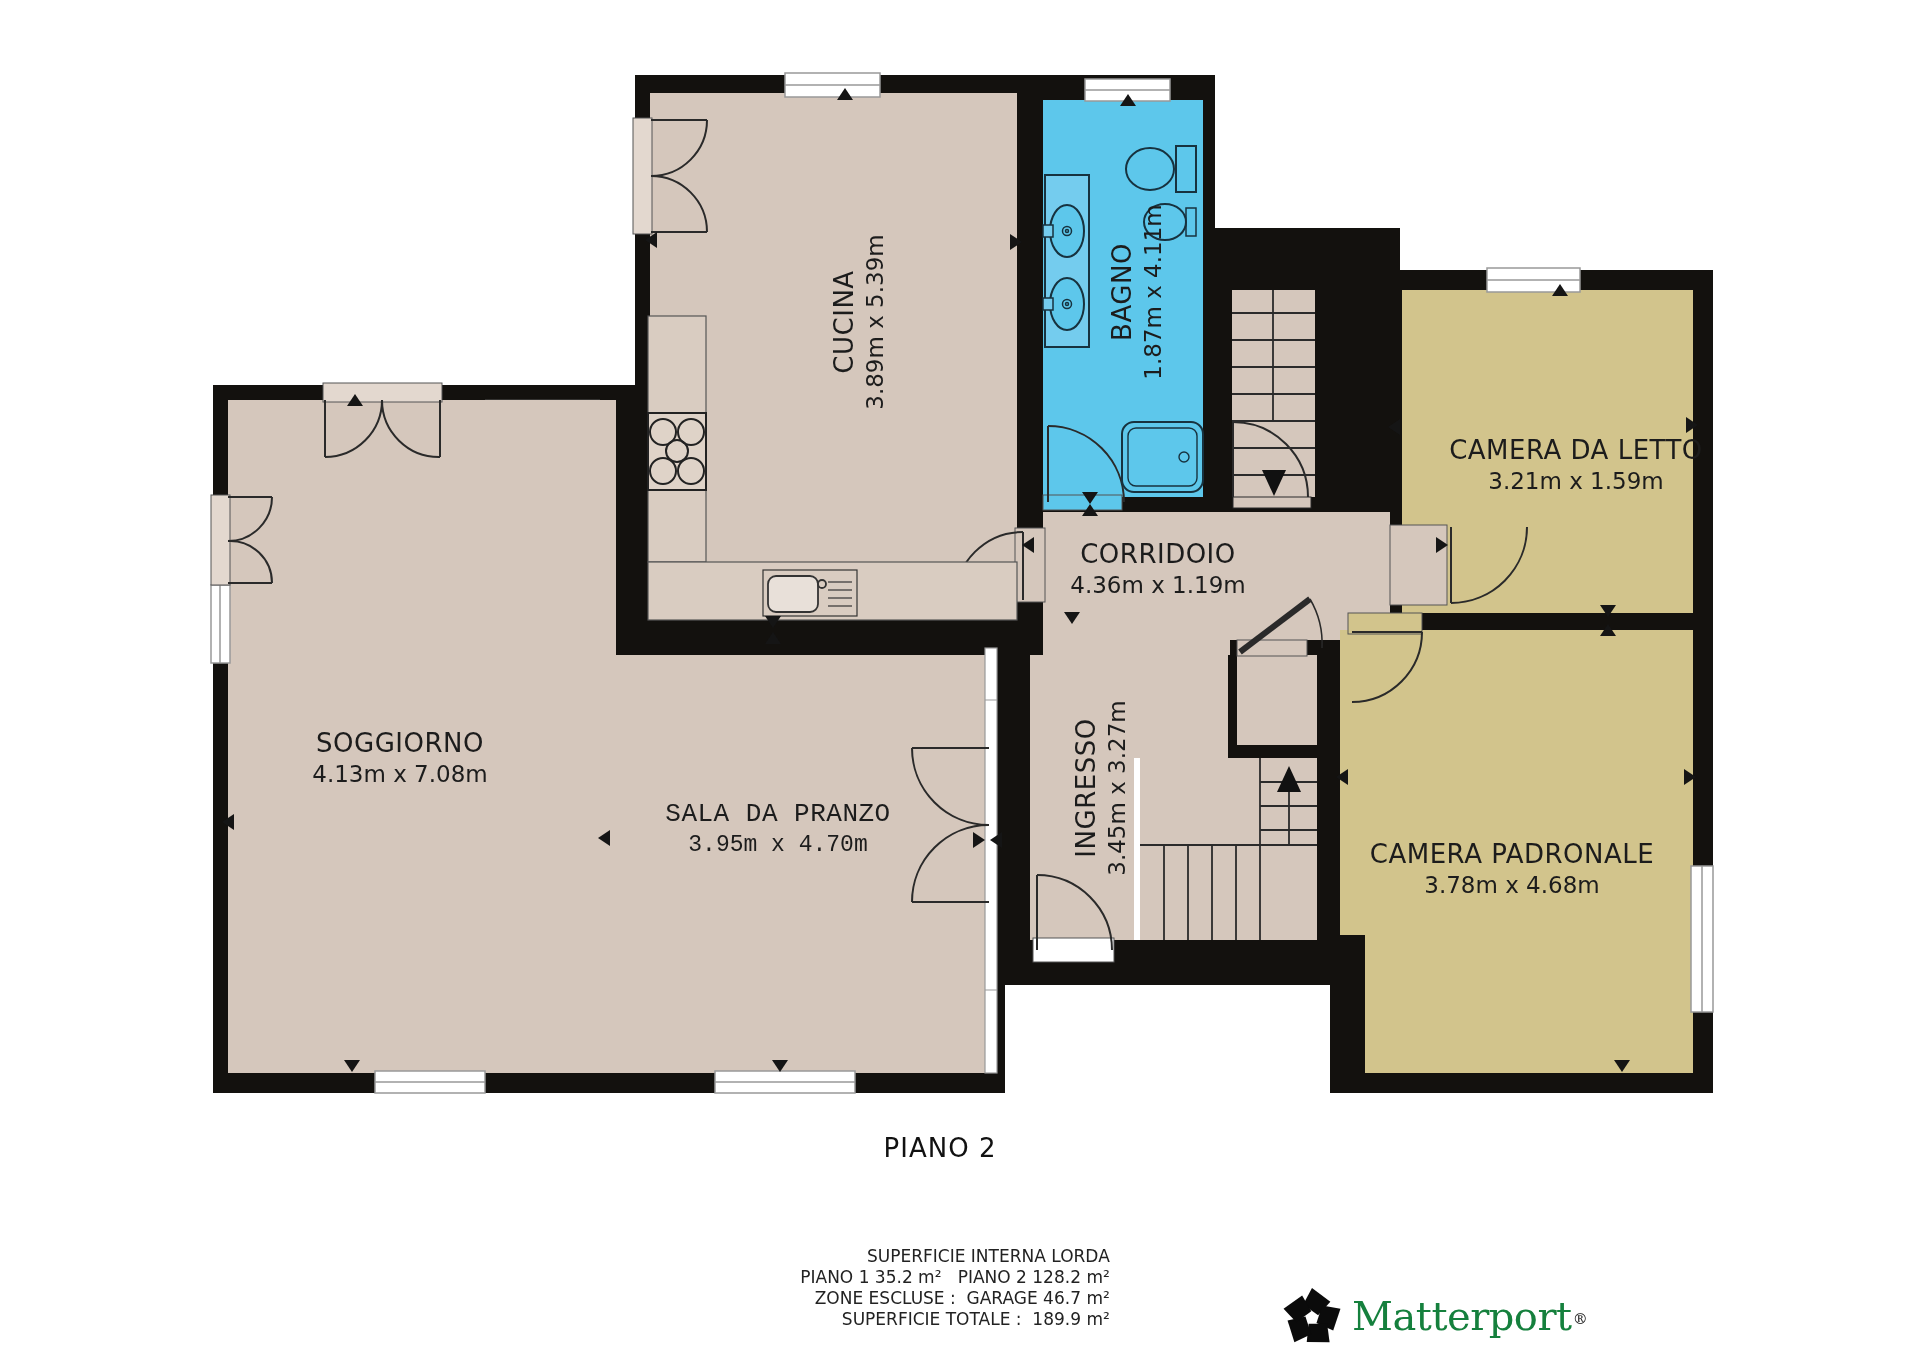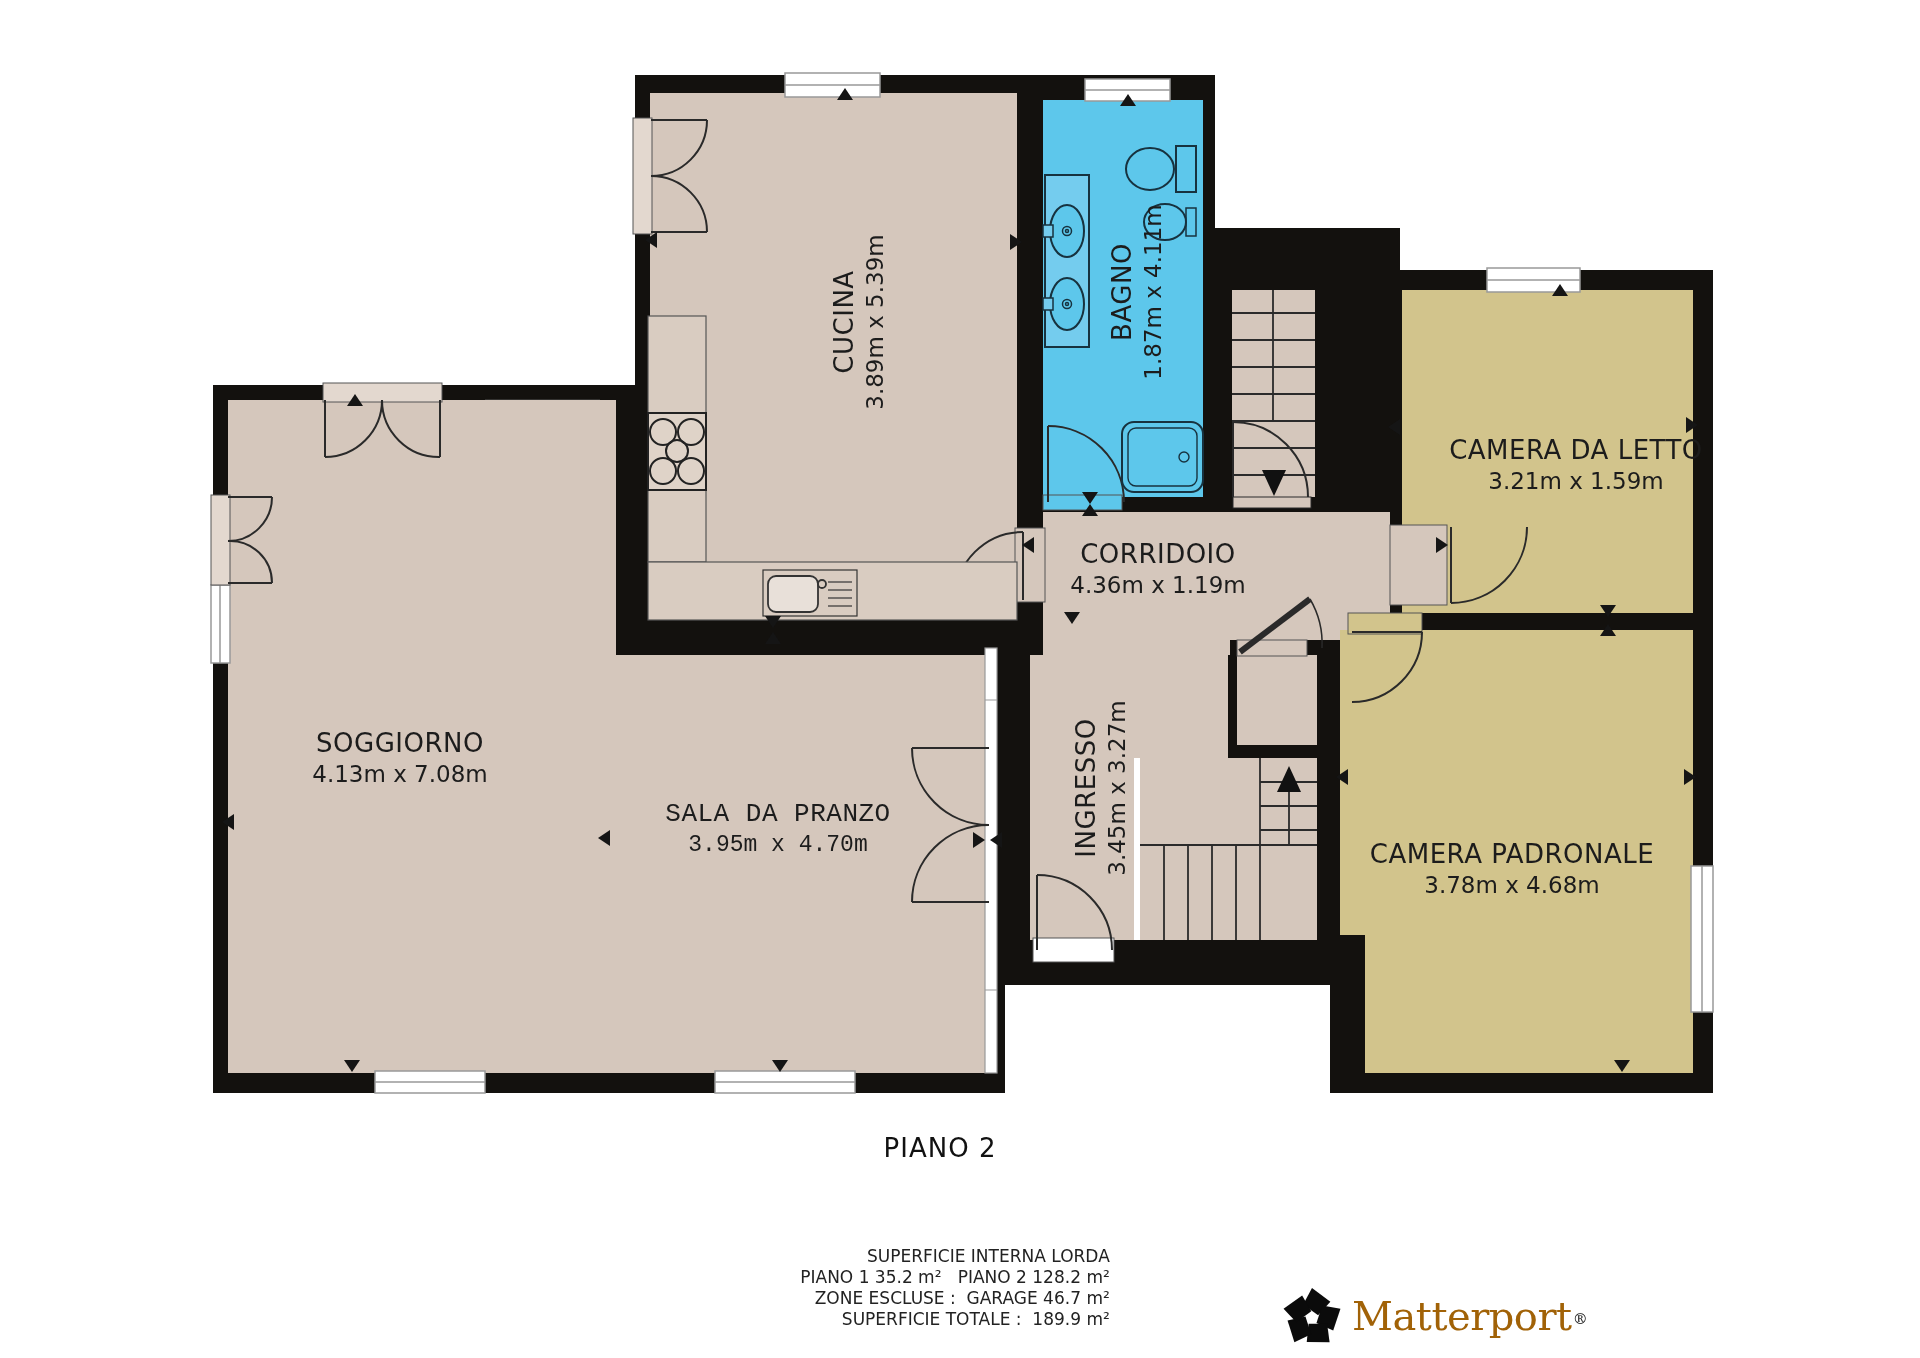--- a/index.html
+++ b/index.html
@@ -8,21 +8,21 @@
   #plan-svg{position:absolute;left:0;top:0;}
   .room-label{position:absolute;text-align:center;color:#1c1c1c;transform:translate(-50%,-50%);white-space:nowrap;}
   .room-label.vert{transform:translate(-50%,-50%) rotate(-90deg);}
   .rname{font-size:26px;letter-spacing:.5px;}
   .rdims{font-size:23px;margin-top:3px;}
   .plan-title{position:absolute;transform:translate(-50%,-50%);font-size:26px;letter-spacing:1px;color:#111;}
   .summary{position:absolute;transform:translateX(-50%);text-align:right;color:#222;font-size:17px;line-height:21px;}
   .summary-line{white-space:pre-wrap;}
   .disclaimer{margin-top:5px;font-size:16px;color:#6f6f6f;}
   .brand{position:absolute;display:flex;align-items:center;}
-  .brand-text{font-family:"DejaVu Serif",serif;font-size:40px;color:#a16207;letter-spacing:-.5px;}
+  .brand-text{font-family:"DejaVu Serif",serif;font-size:40px;color:#15803d;letter-spacing:-.5px;}
   .brand-reg{font-family:"DejaVu Serif",serif;font-size:15px;color:#0c0c0c;vertical-align:super;margin-left:1px;}
 </style>
 </head>
 <body>
 
 <div id="canvas">
 
 <svg id="plan-svg" width="1920" height="1358" viewBox="0 0 1920 1358">
 
   <g fill="#13110e">

